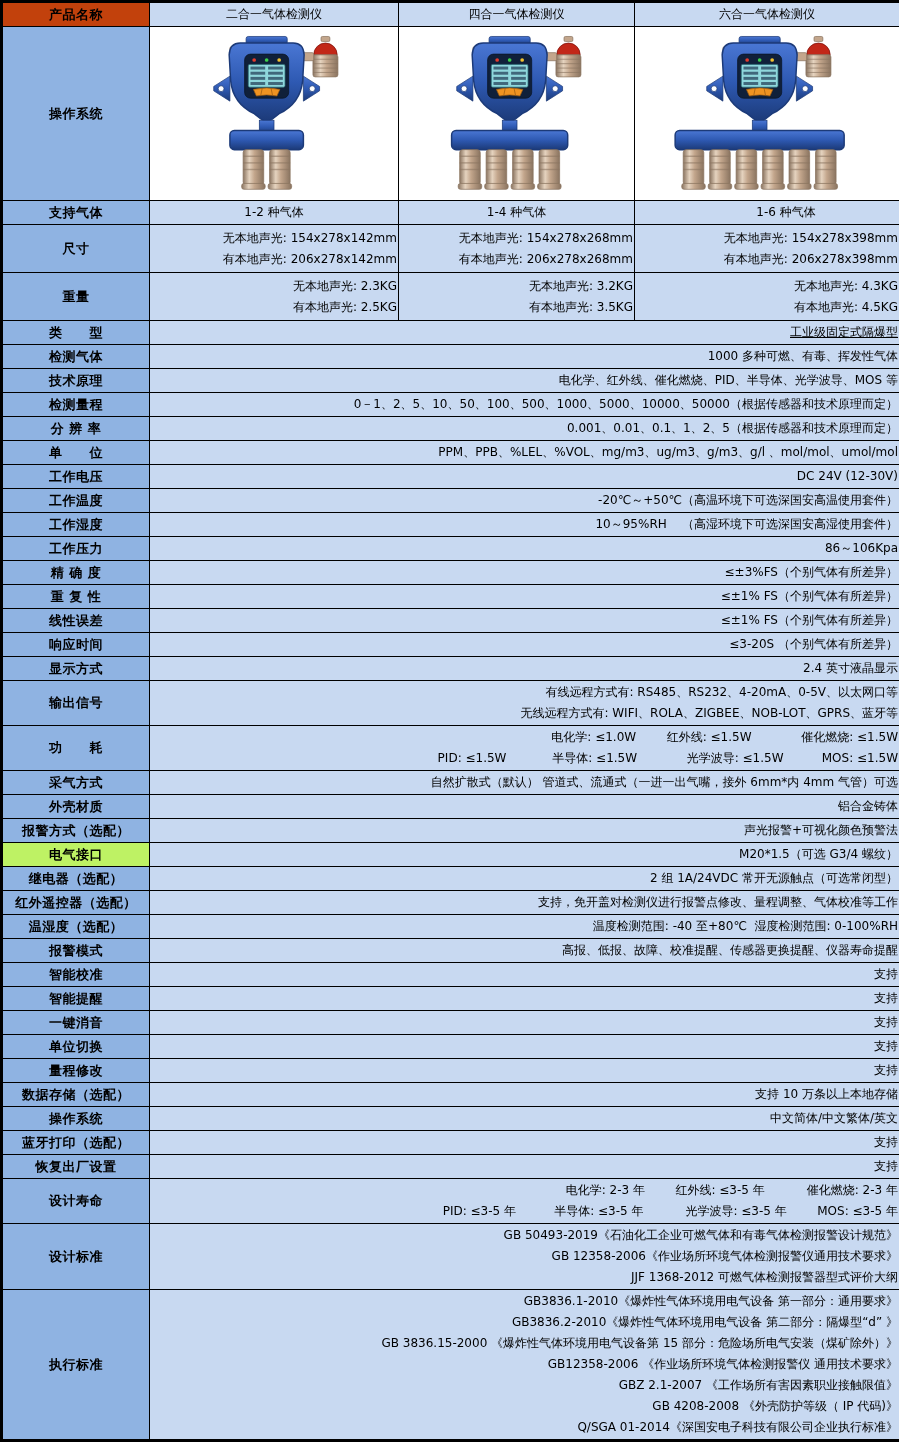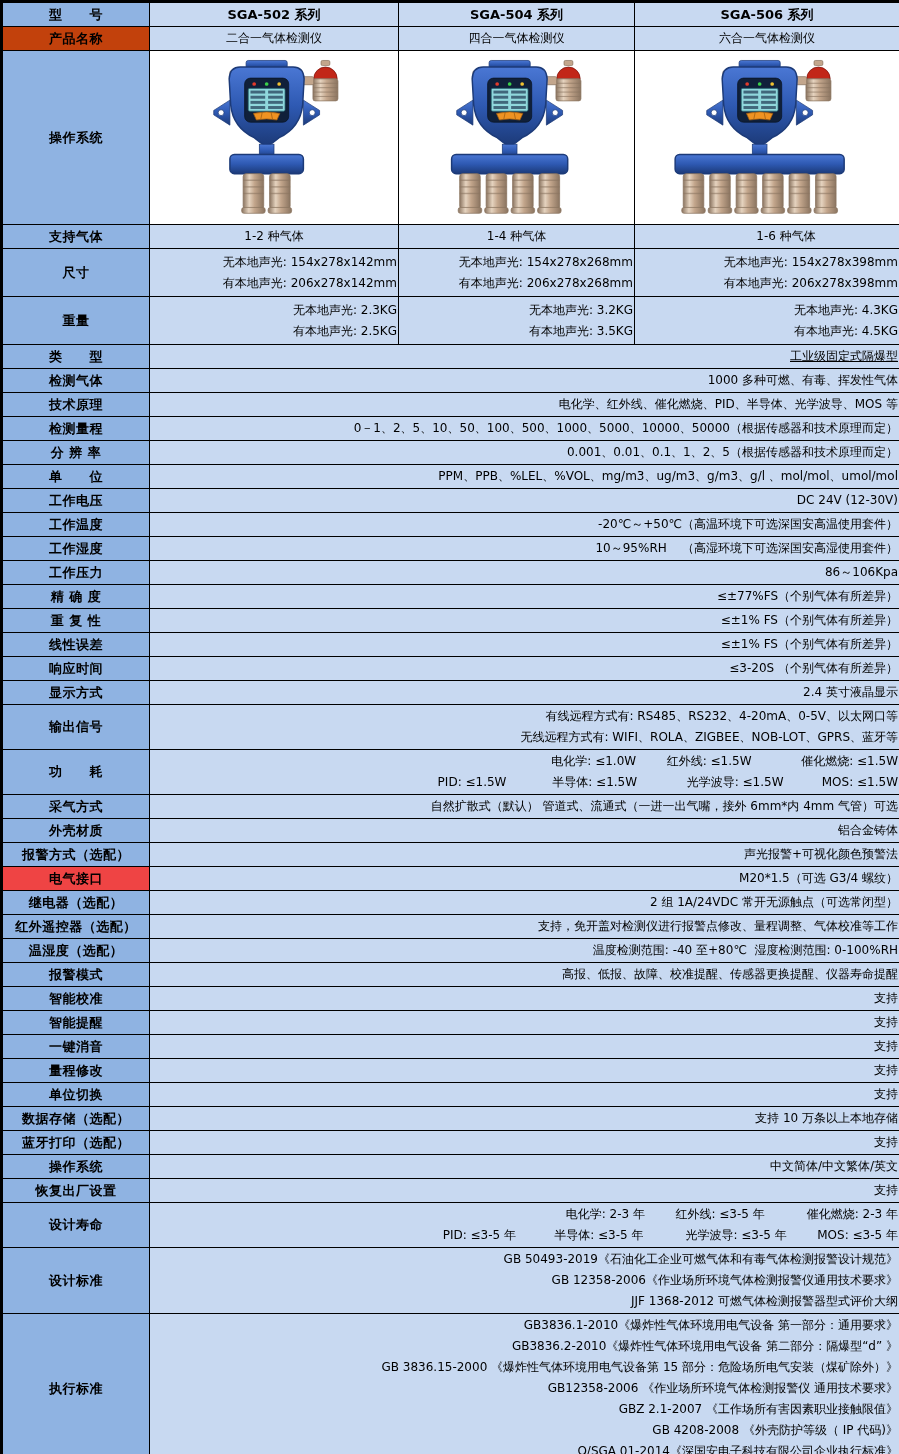--- a/index.html
+++ b/index.html
@@ -21,26 +21,20 @@
 
 <div id="wrap">
   <table id="spec-table">
     <colgroup>
       <col style="width:148px">
         <col style="width:249px">
         <col style="width:236px">
         <col style="width:266px">
     </colgroup>
     <tbody id="tbody">
-        <tr>
-          <td class="lbl" style="background: rgb(143, 179, 226); height: 21px;">型　　号</td>
-          <td class="model" style="background: rgb(200, 217, 241); height: 21px;">SGA-502 系列</td>
-          <td class="model" style="background: rgb(200, 217, 241); height: 21px;">SGA-504 系列</td>
-          <td class="model" style="background: rgb(200, 217, 241); height: 21px;">SGA-506 系列</td>
-        </tr>
         <tr>
           <td class="lbl" style="background: #c2410c; height: 21px;">产品名称</td>
           <td class="ctr" style="background: rgb(200, 217, 241); height: 21px;">二合一气体检测仪</td>
           <td class="ctr" style="background: rgb(200, 217, 241); height: 21px;">四合一气体检测仪</td>
           <td class="ctr" style="background: rgb(200, 217, 241); height: 21px;">六合一气体检测仪</td>
         </tr>
         <tr>
           <td class="lbl" style="background: rgb(143, 179, 226); height: 169px;">操作系统</td>
           <td class="imgcell" style="height: 169px;">
             <svg width="200" height="158" viewBox="0 0 260 215" xmlns="http://www.w3.org/2000/svg">
@@ -345,21 +339,21 @@
         </tr>
         <tr>
           <td class="lbl" style="background: rgb(143, 179, 226); height: 21px;">工作压力</td>
           <td class="val" colspan="3" style="background: rgb(200, 217, 241); height: 21px;">
             <div class="line">86～106Kpa</div>
           </td>
         </tr>
         <tr>
           <td class="lbl" style="background: rgb(143, 179, 226); height: 21px;">精 确 度</td>
           <td class="val" colspan="3" style="background: rgb(200, 217, 241); height: 21px;">
-            <div class="line">≤±77%FS（个别气体有所差异）</div>
+            <div class="line">≤±3%FS（个别气体有所差异）</div>
           </td>
         </tr>
         <tr>
           <td class="lbl" style="background: rgb(143, 179, 226); height: 21px;">重 复 性</td>
           <td class="val" colspan="3" style="background: rgb(200, 217, 241); height: 21px;">
             <div class="line">≤±1% FS（个别气体有所差异）</div>
           </td>
         </tr>
         <tr>
           <td class="lbl" style="background: rgb(143, 179, 226); height: 21px;">线性误差</td>
@@ -405,21 +399,21 @@
             <div class="line">铝合金铸体</div>
           </td>
         </tr>
         <tr>
           <td class="lbl" style="background: rgb(143, 179, 226); height: 21px;">报警方式（选配）</td>
           <td class="val" colspan="3" style="background: rgb(200, 217, 241); height: 21px;">
             <div class="line">声光报警+可视化颜色预警法</div>
           </td>
         </tr>
         <tr>
-          <td class="lbl" style="background: #ef4444; height: 21px;">电气接口</td>
+          <td class="lbl" style="background: #bef264; height: 21px;">电气接口</td>
           <td class="val" colspan="3" style="background: rgb(200, 217, 241); height: 21px;">
             <div class="line">M20*1.5（可选 G3/4 螺纹）</div>
           </td>
         </tr>
         <tr>
           <td class="lbl" style="background: rgb(143, 179, 226); height: 21px;">继电器（选配）</td>
           <td class="val" colspan="3" style="background: rgb(200, 217, 241); height: 21px;">
             <div class="line">2 组 1A/24VDC 常开无源触点（可选常闭型）</div>
           </td>
         </tr>
@@ -453,47 +447,47 @@
             <div class="line">支持</div>
           </td>
         </tr>
         <tr>
           <td class="lbl" style="background: rgb(143, 179, 226); height: 21px;">一键消音</td>
           <td class="val" colspan="3" style="background: rgb(200, 217, 241); height: 21px;">
             <div class="line">支持</div>
           </td>
         </tr>
         <tr>
+          <td class="lbl" style="background: rgb(143, 179, 226); height: 21px;">单位切换</td>
+          <td class="val" colspan="3" style="background: rgb(200, 217, 241); height: 21px;">
+            <div class="line">支持</div>
+          </td>
+        </tr>
+        <tr>
           <td class="lbl" style="background: rgb(143, 179, 226); height: 21px;">量程修改</td>
           <td class="val" colspan="3" style="background: rgb(200, 217, 241); height: 21px;">
             <div class="line">支持</div>
           </td>
         </tr>
         <tr>
-          <td class="lbl" style="background: rgb(143, 179, 226); height: 21px;">单位切换</td>
-          <td class="val" colspan="3" style="background: rgb(200, 217, 241); height: 21px;">
-            <div class="line">支持</div>
-          </td>
-        </tr>
-        <tr>
           <td class="lbl" style="background: rgb(143, 179, 226); height: 21px;">数据存储（选配）</td>
           <td class="val" colspan="3" style="background: rgb(200, 217, 241); height: 21px;">
             <div class="line">支持 10 万条以上本地存储</div>
           </td>
         </tr>
         <tr>
+          <td class="lbl" style="background: rgb(143, 179, 226); height: 21px;">操作系统</td>
+          <td class="val" colspan="3" style="background: rgb(200, 217, 241); height: 21px;">
+            <div class="line">中文简体/中文繁体/英文</div>
+          </td>
+        </tr>
+        <tr>
           <td class="lbl" style="background: rgb(143, 179, 226); height: 21px;">蓝牙打印（选配）</td>
           <td class="val" colspan="3" style="background: rgb(200, 217, 241); height: 21px;">
             <div class="line">支持</div>
-          </td>
-        </tr>
-        <tr>
-          <td class="lbl" style="background: rgb(143, 179, 226); height: 21px;">操作系统</td>
-          <td class="val" colspan="3" style="background: rgb(200, 217, 241); height: 21px;">
-            <div class="line">中文简体/中文繁体/英文</div>
           </td>
         </tr>
         <tr>
           <td class="lbl" style="background: rgb(143, 179, 226); height: 21px;">恢复出厂设置</td>
           <td class="val" colspan="3" style="background: rgb(200, 217, 241); height: 21px;">
             <div class="line">支持</div>
           </td>
         </tr>
         <tr>
           <td class="lbl" style="background: rgb(143, 179, 226); height: 42px;">设计寿命</td>

